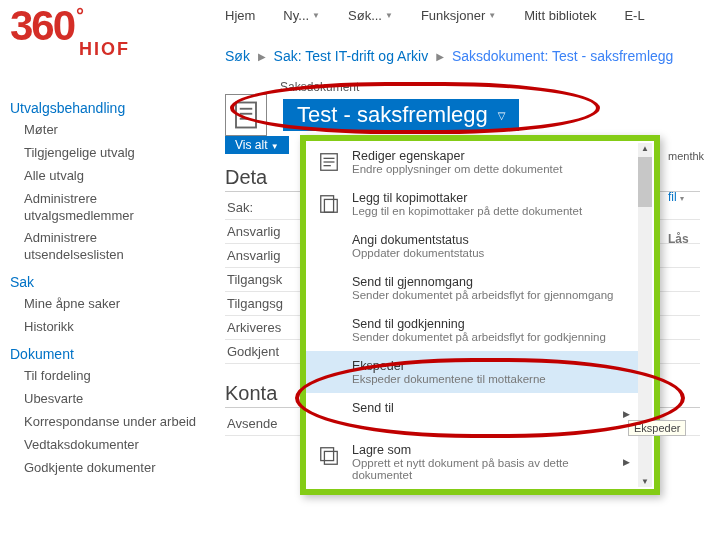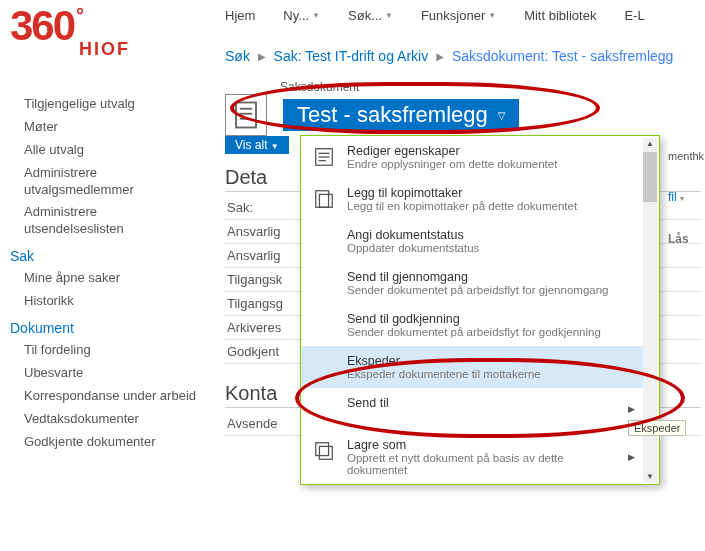--- a/index.html
+++ b/index.html
@@ -114,21 +114,21 @@
   }
   .right-strip div { margin-bottom:28px; text-align:left;}
   .right-strip .menthk { color:#555; font-size:11px;}
   .right-strip .las { color:#777;font-weight:bold;}
   
   .ctxmenu {
     position:absolute;
     left: 300px; top: 135px;
     width: 360px;
     background:#fff;
-    border:1px solid #84cc16;
+    border:6px solid #84cc16;
     box-shadow: 3px 3px 8px rgba(0,0,0,0.25);
     z-index: 10;
     font-size:12.5px;
   }
   .ctxmenu .scroll {
     max-height: 400px;
     overflow-y: hidden;
     padding-right:14px;
   }
   .ctxmenu .scrollbar {
@@ -221,22 +221,23 @@
 
 <div class="breadcrumb">
   <span>Søk</span>
   <span class="sep">▶</span>
   <span>Sak: Test IT-drift og Arkiv</span>
   <span class="sep">▶</span>
   <span class="cur">Saksdokument: Test - saksfremlegg</span>
 </div>
 
 <div class="sidebar">
+  <div class="section">Utvalgsbehandling</div>
+  <div class="link">Møter</div>
   <div class="link">Tilgjengelige utvalg</div>
-  <div class="link">Møter</div>
   <div class="link">Alle utvalg</div>
   <div class="link">Administrere utvalgsmedlemmer</div>
   <div class="link">Administrere utsendelseslisten</div>
 
   <div class="section">Sak</div>
   <div class="link">Mine åpne saker</div>
   <div class="link">Historikk</div>
 
   <div class="section">Dokument</div>
   <div class="link">Til fordeling</div>

